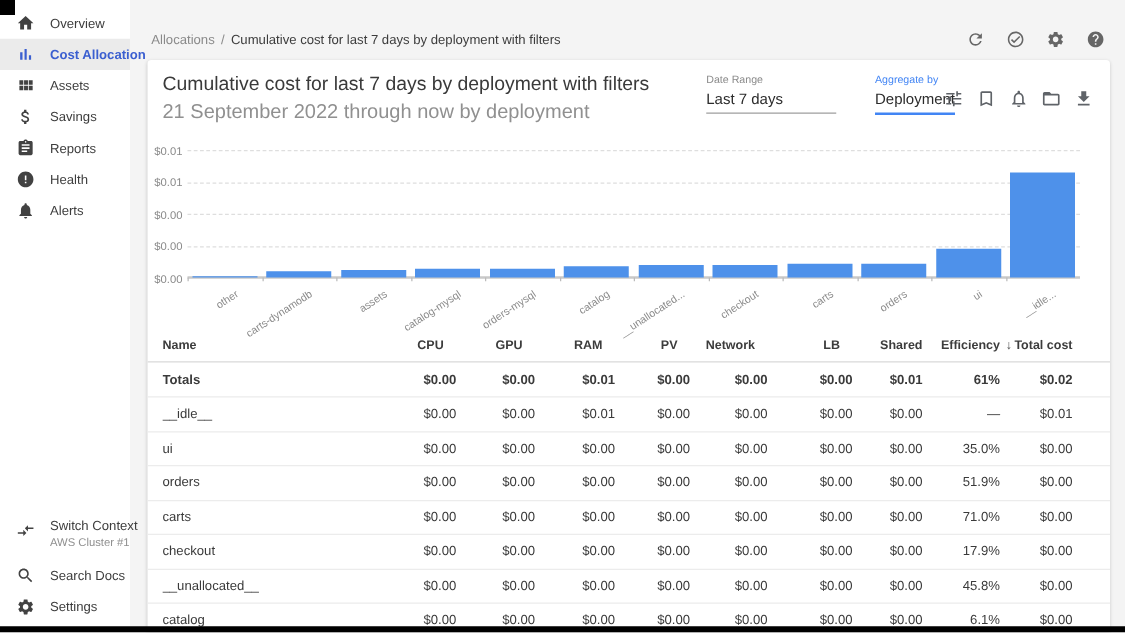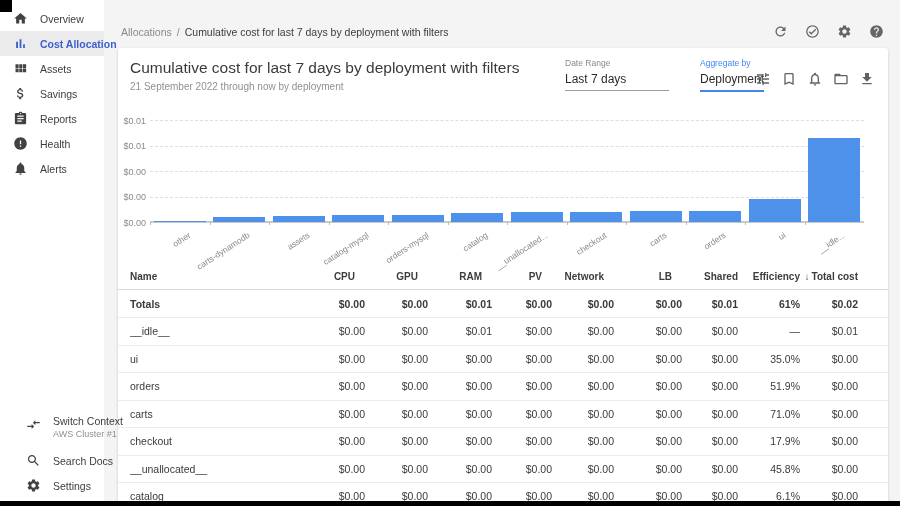--- a/index.html
+++ b/index.html
@@ -10,41 +10,41 @@
   .corner-artifact { position:absolute; left:0; top:0; width:12px; height:12px; background:#000; z-index:30; }
   .bottom-artifact { position:absolute; left:0; bottom:0; width:900px; height:5px; background:#000; z-index:30; }
 
   
   .sidebar { position:absolute; left:0; top:0; width:104px; height:506px; background:#fff; z-index:2; }
   .side-nav { padding-top:6px; }
   .side-item { display:flex; align-items:center; height:25px; padding-left:13px; font-size:10.5px; color:#3d3d3d; cursor:pointer; white-space:nowrap; }
   .side-item .icon { width:15px; height:15px; margin-right:12px; color:#424242; flex:none; display:flex; align-items:center; justify-content:center; }
   .side-item.active { background:#ebebeb; color:#3b5fd0; font-weight:bold; }
   .side-item.active .icon { color:#3b5fd0; }
-  .side-footer { position:absolute; left:0; bottom:8px; width:104px;margin-left:13px; }
+  .side-footer { position:absolute; left:0; bottom:8px; width:104px; }
   .side-item.two-line { height:36px; align-items:flex-start; padding-top:3px; }
   .side-item.two-line .icon { margin-top:2px; }
   .side-sub { font-size:9px; color:#8f8f8f; margin-top:2px; font-weight:normal; }
 
   
   .topbar { position:absolute; left:104px; top:0; width:796px; height:48px; display:flex; align-items:center; justify-content:space-between; padding:15px 16px 0 17px; }
   .breadcrumb { font-size:10.5px; white-space:nowrap; }
   .bc-parent { color:#8a8a8a; cursor:pointer; }
   .bc-sep { color:#8a8a8a; margin:0 5px; }
   .bc-current { color:#3c3c3c; }
   .topbar-actions { display:flex; gap:17px; }
   .topbar-actions .icon { width:15px; height:15px; color:#666; cursor:pointer; }
 
   
   .card { position:absolute; left:118px; top:48px; width:770px; height:458px; background:#fff; border-radius:3px 3px 0 0; box-shadow:0 1px 3px rgba(0,0,0,0.18); z-index:1; }
 
   .card-header { position:relative; height:62px; }
   .title-block { position:absolute; left:12px; top:11px; }
   .title-block h1 { font-size:15.5px; font-weight:400; color:#3a3a3a; }
-  .subtitle { font-size:10px; color:#909090; margin-top:4px; }
+  .subtitle { font-size:16px; color:#909090; margin-top:4px; }
 
   .field { position:absolute; top:10px; cursor:pointer; }
   .field label { display:block; font-size:8.5px; color:#8a8a8a; cursor:pointer; }
   .field .field-value { font-size:12px; color:#2b2b2b; margin-top:4px; padding-bottom:4px; }
   .field-date { left:447px; width:104px; }
   .field-date .field-value { border-bottom:1px solid #9e9e9e; }
   .field-agg { left:582px; width:64px; }
   .field-agg label { color:#4285f4; }
   .field-agg .field-value { border-bottom:2px solid #4285f4; }
   .toolbar-icons { position:absolute; left:637px; top:23px; display:flex; gap:10px; }

